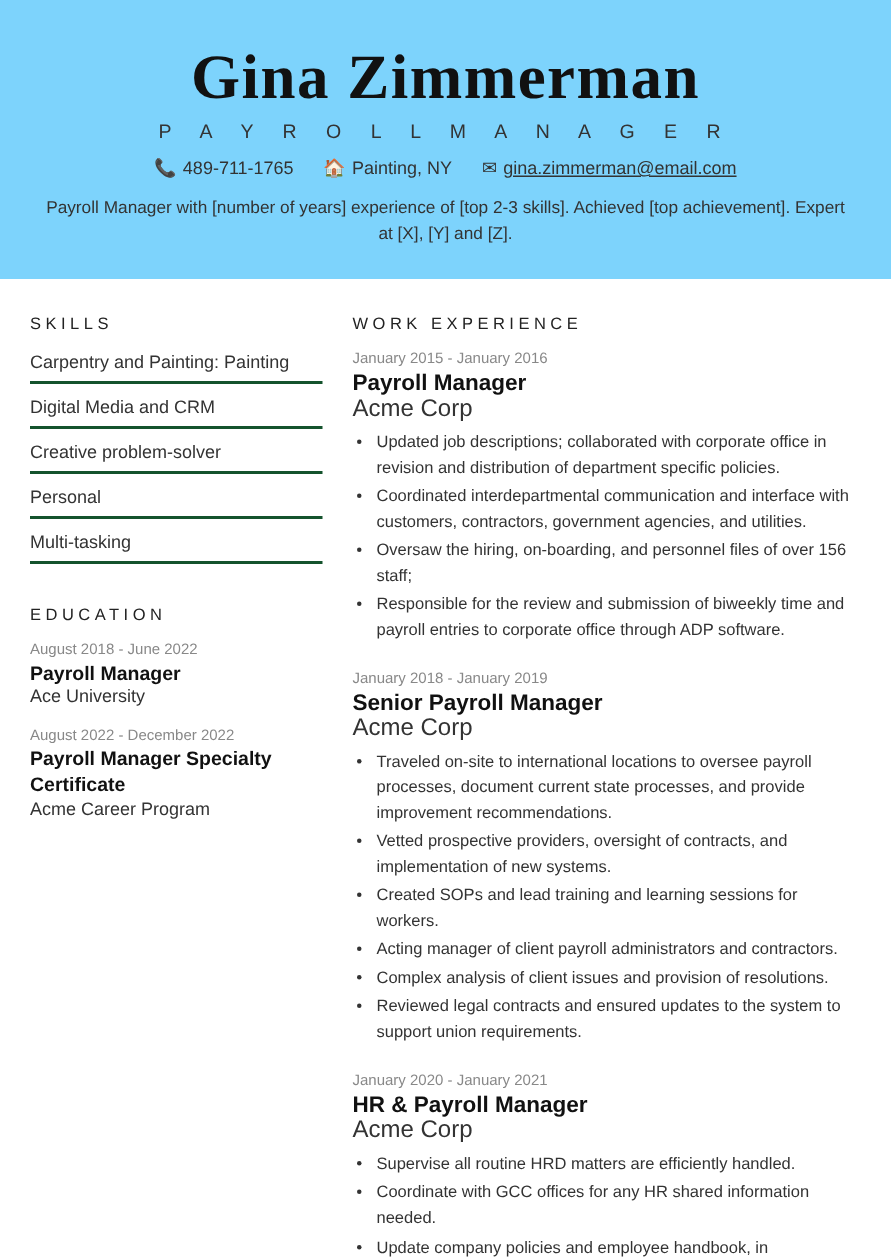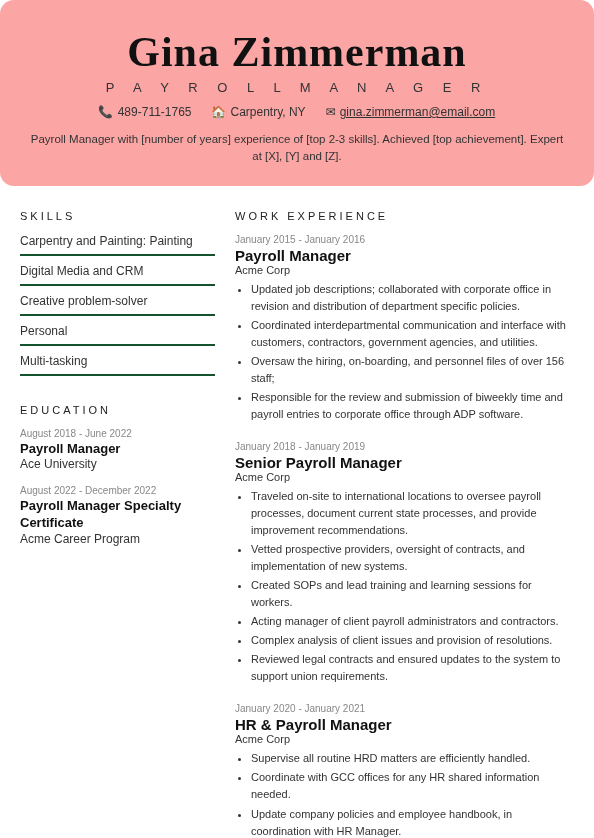--- a/index.html
+++ b/index.html
@@ -12,24 +12,23 @@
       min-height: 100vh;
     }
     .resume {
       width: 594px;
       min-height: 838px;
       background: #fff;
       position: relative;
       overflow: hidden;
     }
     .header {
-      background: #fca5a5;
+      background: #7dd3fc;
       padding: 28px 30px 20px;
       text-align: center;
-      border-radius: 14px;
     }
     .header-name {
       font-size: 42px;
       font-weight: 900;
       color: #111;
       letter-spacing: 1px;
       font-family: Georgia, serif;
     }
     .header-title {
       font-size: 13px;
@@ -116,21 +115,21 @@
       font-size: 10px;
       color: #888;
       margin-bottom: 2px;
     }
     .work-title {
       font-size: 15px;
       font-weight: bold;
       color: #111;
     }
     .work-company {
-      font-size: 11px;
+      font-size: 16px;
       color: #333;
       margin-bottom: 5px;
     }
     .work-bullets {
       list-style: disc;
       padding-left: 16px;
       font-size: 11px;
       color: #333;
       line-height: 1.55;
     }
@@ -146,21 +145,21 @@
   <div class="header">
     <div class="header-name">Gina Zimmerman</div>
     <div class="header-title">P a y r o l l   M a n a g e r</div>
     <div class="header-contact">
       <div class="contact-item">
         <span>📞</span>
         <span>489-711-1765</span>
       </div>
       <div class="contact-item">
         <span>🏠</span>
-        <span>Carpentry, NY</span>
+        <span>Painting, NY</span>
       </div>
       <div class="contact-item">
         <span>✉</span>
         <a href="#">gina.zimmerman@email.com</a>
       </div>
     </div>
     <div class="header-summary">Payroll Manager with [number of years] experience of [top 2-3 skills]. Achieved [top achievement]. Expert at [X], [Y] and [Z].</div>
   </div>
 
   <div class="body">

